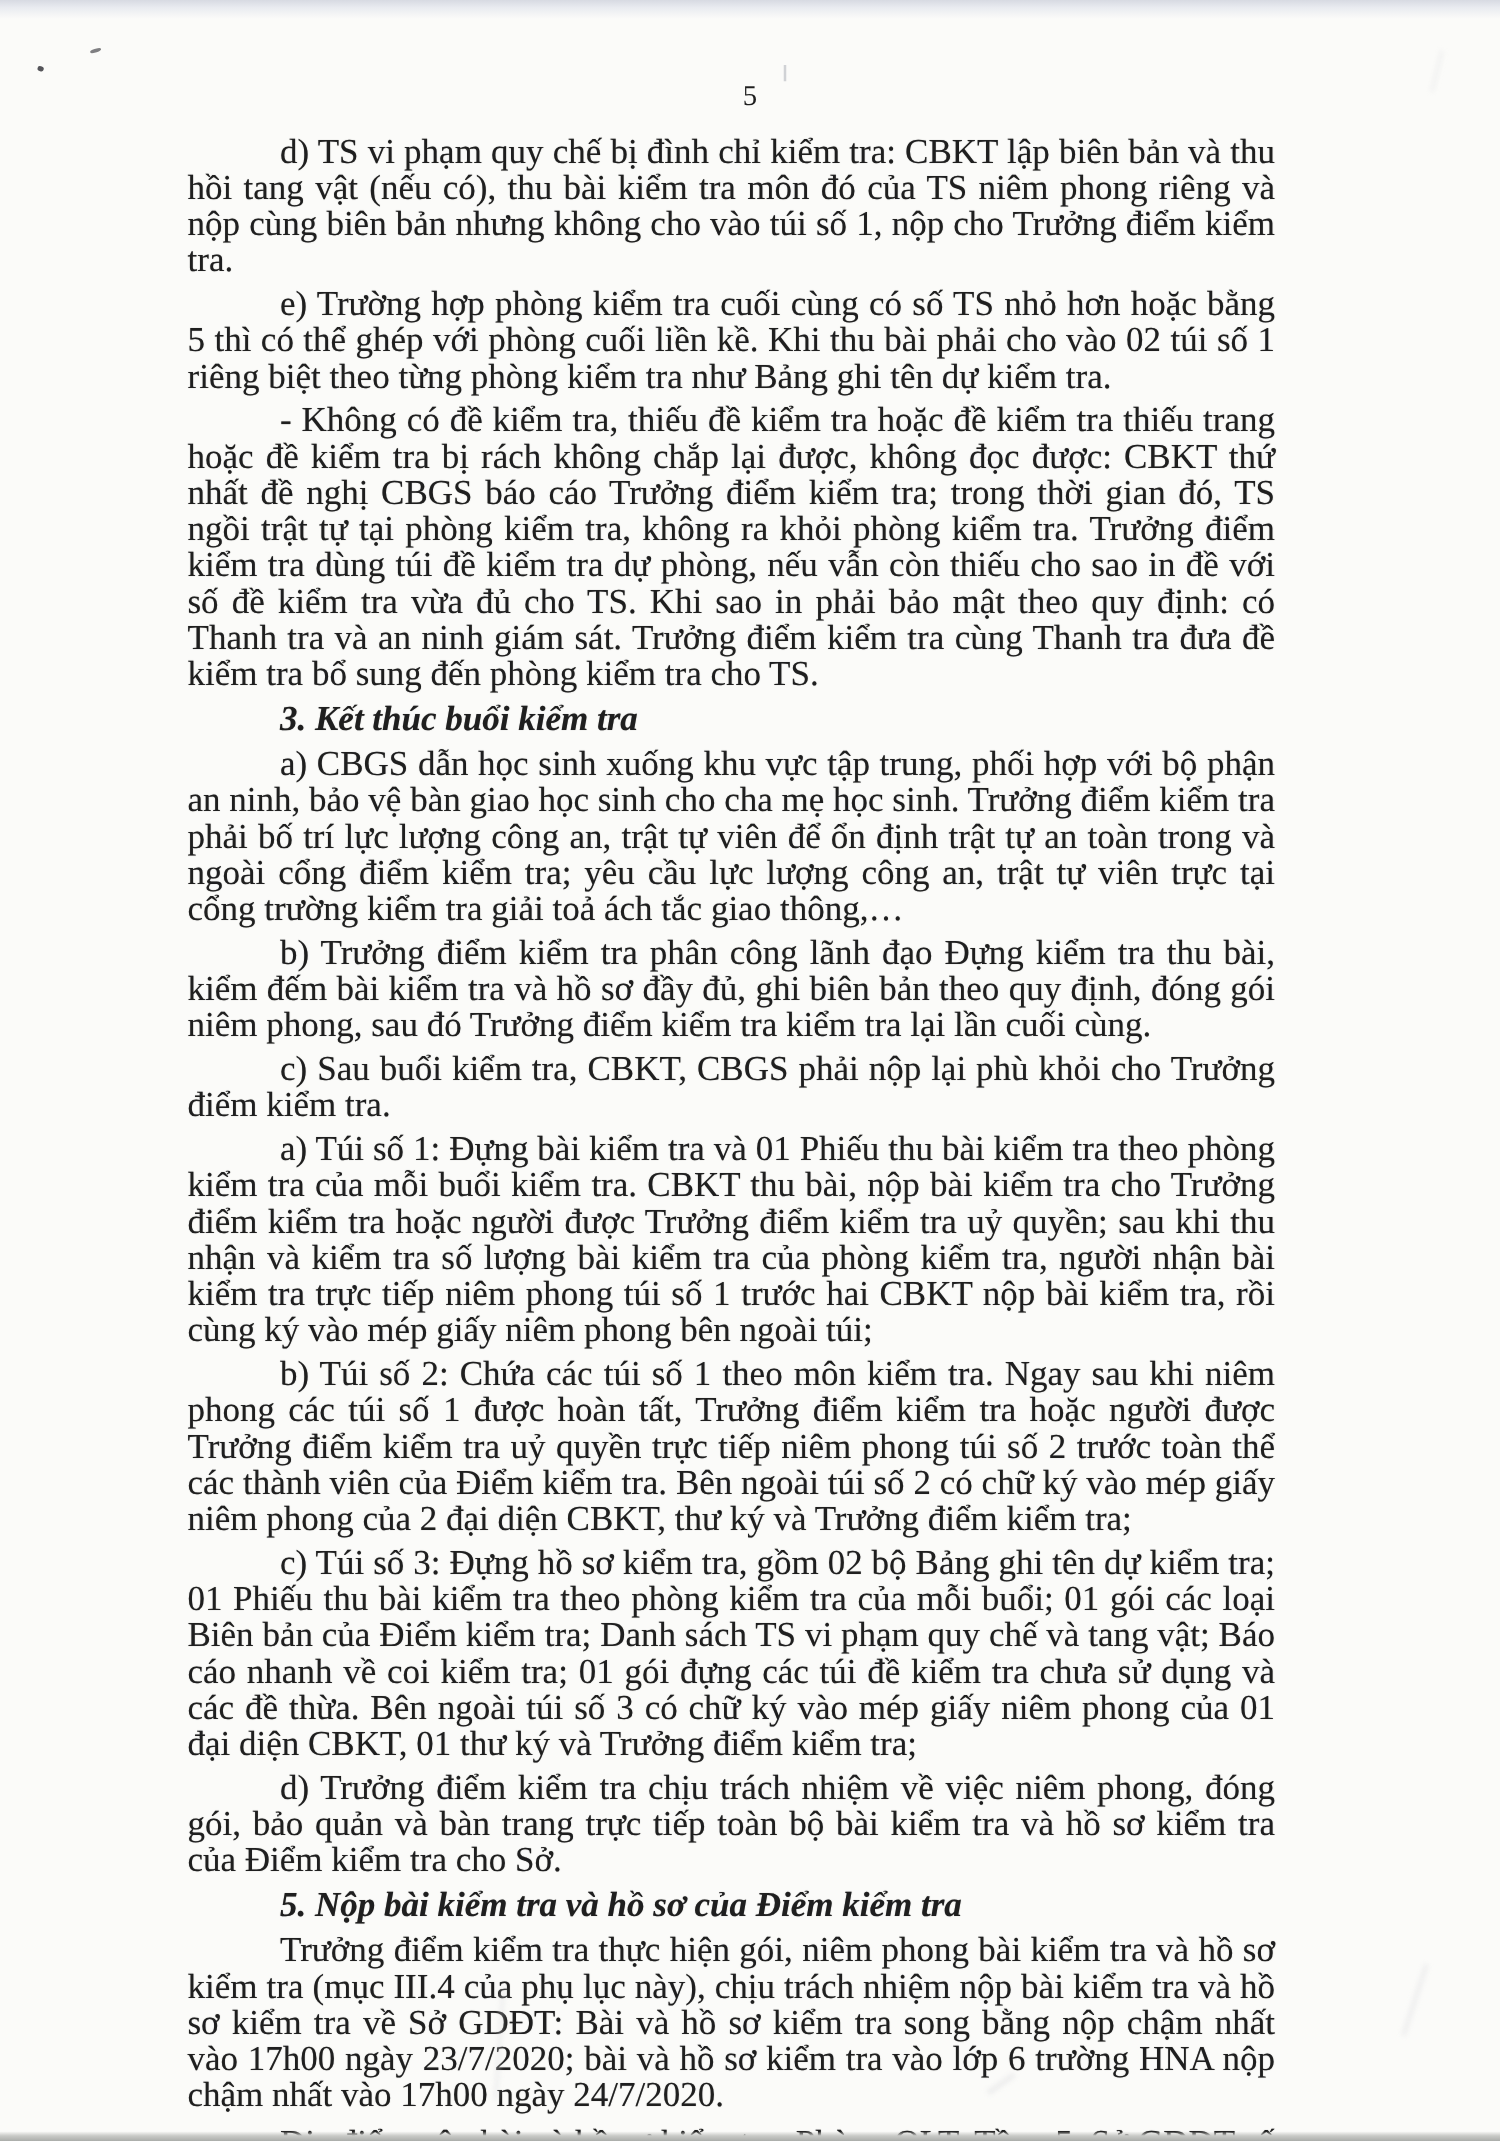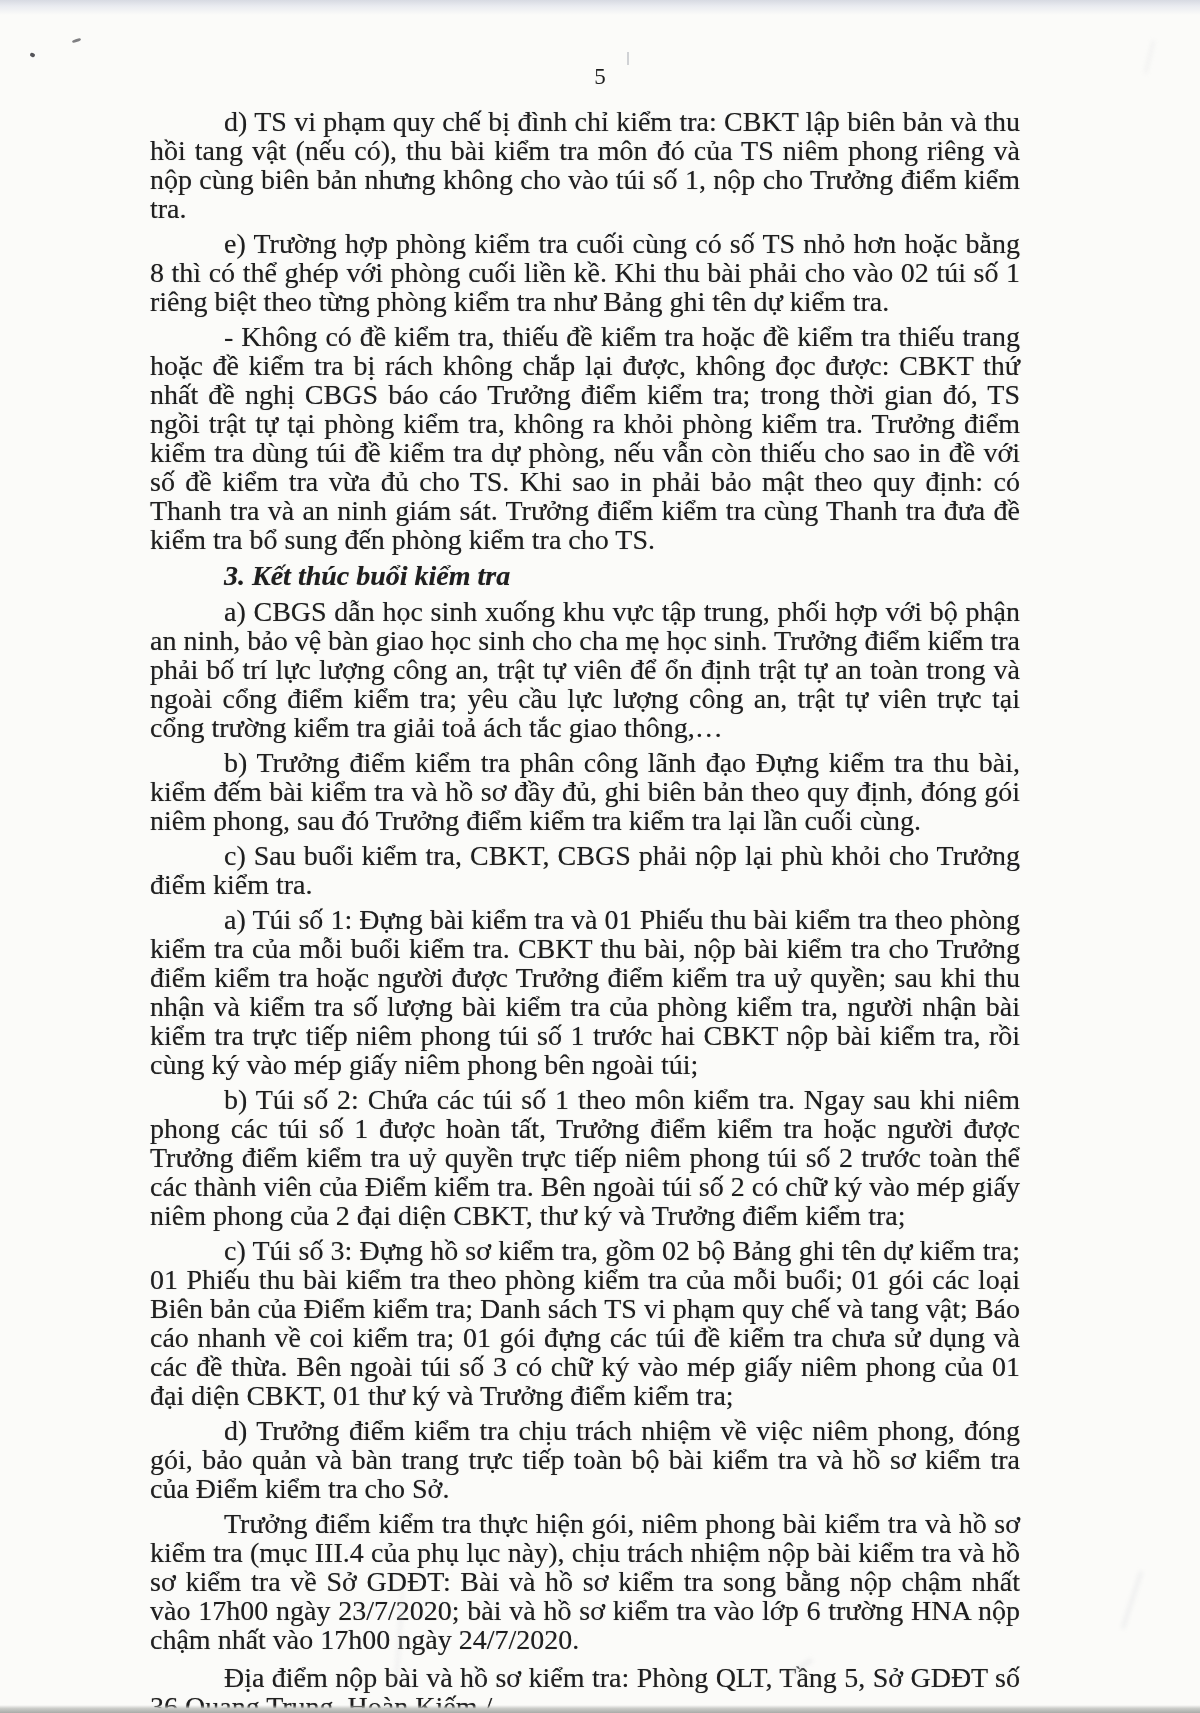--- a/index.html
+++ b/index.html
@@ -56,28 +56,29 @@
   <span class="mark-top-center"></span>
   <span class="smudge smudge-1"></span>
   <span class="smudge smudge-2"></span>
   <span class="smudge smudge-3"></span>
   <span class="smudge smudge-4"></span>
 
   <div class="pageno">5</div>
 
   <div class="doc-body">
       <p class="para">d) TS vi phạm quy chế bị đình chỉ kiểm tra: CBKT lập biên bản và thu hồi tang vật (nếu có), thu bài kiểm tra môn đó của TS niêm phong riêng và nộp cùng biên bản nhưng không cho vào túi số 1, nộp cho Trưởng điểm kiểm tra.</p>
-      <p class="para">e) Trường hợp phòng kiểm tra cuối cùng có số TS nhỏ hơn hoặc bằng 8 thì có thể ghép với phòng cuối liền kề. Khi thu bài phải cho vào 02 túi số 1 riêng biệt theo từng phòng kiểm tra như Bảng ghi tên dự kiểm tra.</p>
+      <p class="para">e) Trường hợp phòng kiểm tra cuối cùng có số TS nhỏ hơn hoặc bằng 5 thì có thể ghép với phòng cuối liền kề. Khi thu bài phải cho vào 02 túi số 1 riêng biệt theo từng phòng kiểm tra như Bảng ghi tên dự kiểm tra.</p>
       <p class="para">- Không có đề kiểm tra, thiếu đề kiểm tra hoặc đề kiểm tra thiếu trang hoặc đề kiểm tra bị rách không chắp lại được, không đọc được: CBKT thứ nhất đề nghị CBGS báo cáo Trưởng điểm kiểm tra; trong thời gian đó, TS ngồi trật tự tại phòng kiểm tra, không ra khỏi phòng kiểm tra. Trưởng điểm kiểm tra dùng túi đề kiểm tra dự phòng, nếu vẫn còn thiếu cho sao in đề với số đề kiểm tra vừa đủ cho TS. Khi sao in phải bảo mật theo quy định: có Thanh tra và an ninh giám sát. Trưởng điểm kiểm tra cùng Thanh tra đưa đề kiểm tra bổ sung đến phòng kiểm tra cho TS.</p>
       <p class="para heading">3. Kết thúc buổi kiểm tra</p>
       <p class="para">a) CBGS dẫn học sinh xuống khu vực tập trung, phối hợp với bộ phận an ninh, bảo vệ bàn giao học sinh cho cha mẹ học sinh. Trưởng điểm kiểm tra phải bố trí lực lượng công an, trật tự viên để ổn định trật tự an toàn trong và ngoài cổng điểm kiểm tra; yêu cầu lực lượng công an, trật tự viên trực tại cổng trường kiểm tra giải toả ách tắc giao thông,…</p>
       <p class="para">b) Trưởng điểm kiểm tra phân công lãnh đạo Đựng kiểm tra thu bài, kiểm đếm bài kiểm tra và hồ sơ đầy đủ, ghi biên bản theo quy định, đóng gói niêm phong, sau đó Trưởng điểm kiểm tra kiểm tra lại lần cuối cùng.</p>
       <p class="para">c) Sau buổi kiểm tra, CBKT, CBGS phải nộp lại phù khỏi cho Trưởng điểm kiểm tra.</p>
       <p class="para">a) Túi số 1: Đựng bài kiểm tra và 01 Phiếu thu bài kiểm tra theo phòng kiểm tra của mỗi buổi kiểm tra. CBKT thu bài, nộp bài kiểm tra cho Trưởng điểm kiểm tra hoặc người được Trưởng điểm kiểm tra uỷ quyền; sau khi thu nhận và kiểm tra số lượng bài kiểm tra của phòng kiểm tra, người nhận bài kiểm tra trực tiếp niêm phong túi số 1 trước hai CBKT nộp bài kiểm tra, rồi cùng ký vào mép giấy niêm phong bên ngoài túi;</p>
       <p class="para">b) Túi số 2: Chứa các túi số 1 theo môn kiểm tra. Ngay sau khi niêm phong các túi số 1 được hoàn tất, Trưởng điểm kiểm tra hoặc người được Trưởng điểm kiểm tra uỷ quyền trực tiếp niêm phong túi số 2 trước toàn thể các thành viên của Điểm kiểm tra. Bên ngoài túi số 2 có chữ ký vào mép giấy niêm phong của 2 đại diện CBKT, thư ký và Trưởng điểm kiểm tra;</p>
       <p class="para">c) Túi số 3: Đựng hồ sơ kiểm tra, gồm 02 bộ Bảng ghi tên dự kiểm tra; 01 Phiếu thu bài kiểm tra theo phòng kiểm tra của mỗi buổi; 01 gói các loại Biên bản của Điểm kiểm tra; Danh sách TS vi phạm quy chế và tang vật; Báo cáo nhanh về coi kiểm tra; 01 gói đựng các túi đề kiểm tra chưa sử dụng và các đề thừa. Bên ngoài túi số 3 có chữ ký vào mép giấy niêm phong của 01 đại diện CBKT, 01 thư ký và Trưởng điểm kiểm tra;</p>
       <p class="para">d) Trưởng điểm kiểm tra chịu trách nhiệm về việc niêm phong, đóng gói, bảo quản và bàn trang trực tiếp toàn bộ bài kiểm tra và hồ sơ kiểm tra của Điểm kiểm tra cho Sở.</p>
+      <p class="para heading">5. Nộp bài kiểm tra và hồ sơ của Điểm kiểm tra</p>
       <p class="para">Trưởng điểm kiểm tra thực hiện gói, niêm phong bài kiểm tra và hồ sơ kiểm tra (mục III.4 của phụ lục này), chịu trách nhiệm nộp bài kiểm tra và hồ sơ kiểm tra về Sở GDĐT: Bài và hồ sơ kiểm tra song bằng nộp chậm nhất vào 17h00 ngày 23/7/2020; bài và hồ sơ kiểm tra vào lớp 6 trường HNA nộp chậm nhất vào 17h00 ngày 24/7/2020.</p>
       <p class="para">Địa điểm nộp bài và hồ sơ kiểm tra: Phòng QLT, Tầng 5, Sở GDĐT số 36 Quang Trung, Hoàn Kiếm./.</p>
     </div>
 
   <div class="scan-band-bottom"></div>
 </div>
 
 </body></html>

